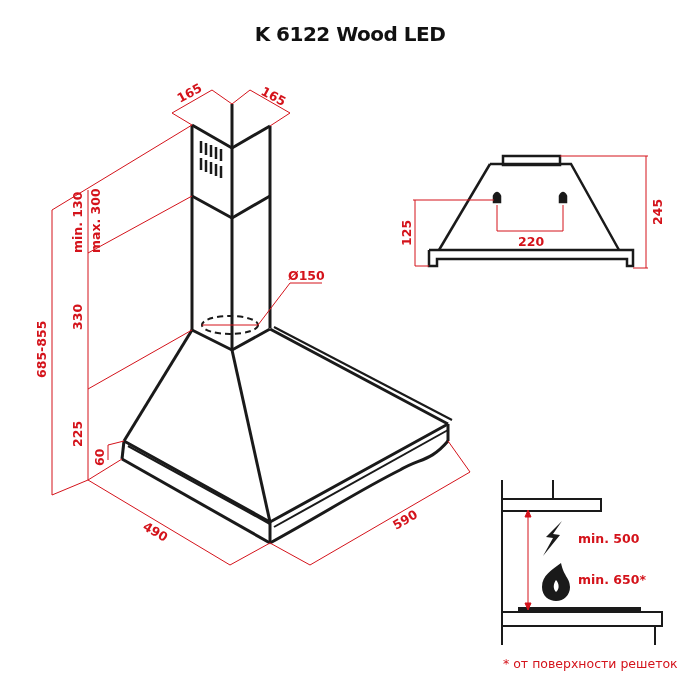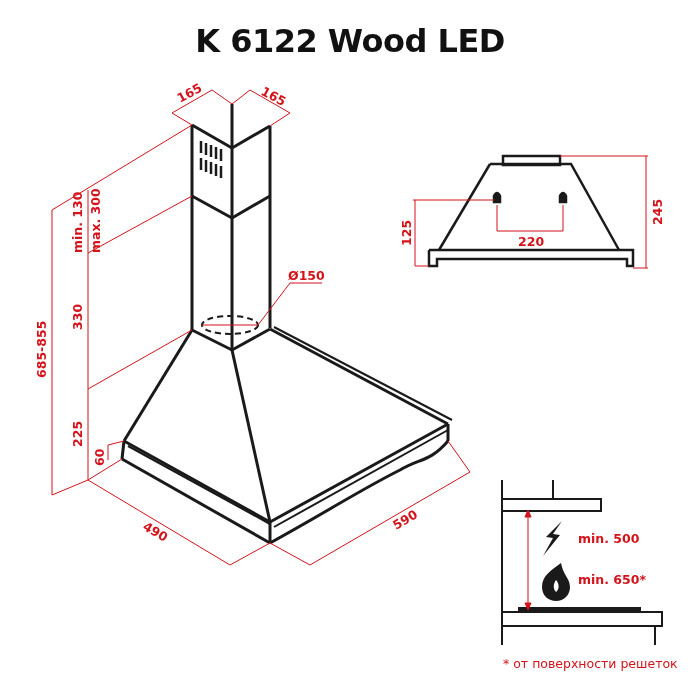--- a/index.html
+++ b/index.html
@@ -1,17 +1,17 @@
 <!DOCTYPE html>
 <html><head>
 <meta charset="utf-8">
 <style>
   html, body { margin: 0; padding: 0; background: #ffffff; }
   body { width: 700px; height: 700px; position: relative; overflow: hidden; font-family: "DejaVu Sans", sans-serif; }
-  .title { position: absolute; left: 0; top: 22px; width: 700px; text-align: center; font-size: 32px; font-weight: bold; color: #111; letter-spacing: -0.5px; font-family: "DejaVu Sans", sans-serif; }
+  .title { position: absolute; left: 0; top: 22px; width: 700px; text-align: center; font-size: 20px; font-weight: bold; color: #111; letter-spacing: -0.5px; font-family: "DejaVu Sans", sans-serif; }
   svg { position: absolute; left: 0; top: 0; }
   .dim { fill: #d4131b; font-family: "DejaVu Sans", sans-serif; font-weight: bold; font-size: 12.5px; }
   .note { fill: #d4131b; font-family: "DejaVu Sans", sans-serif; font-size: 12.5px; }
 </style>
 </head>
 <body>
 
 <div class="title">K 6122 Wood LED</div>
 
 <svg width="700" height="700" viewBox="0 0 700 700">

